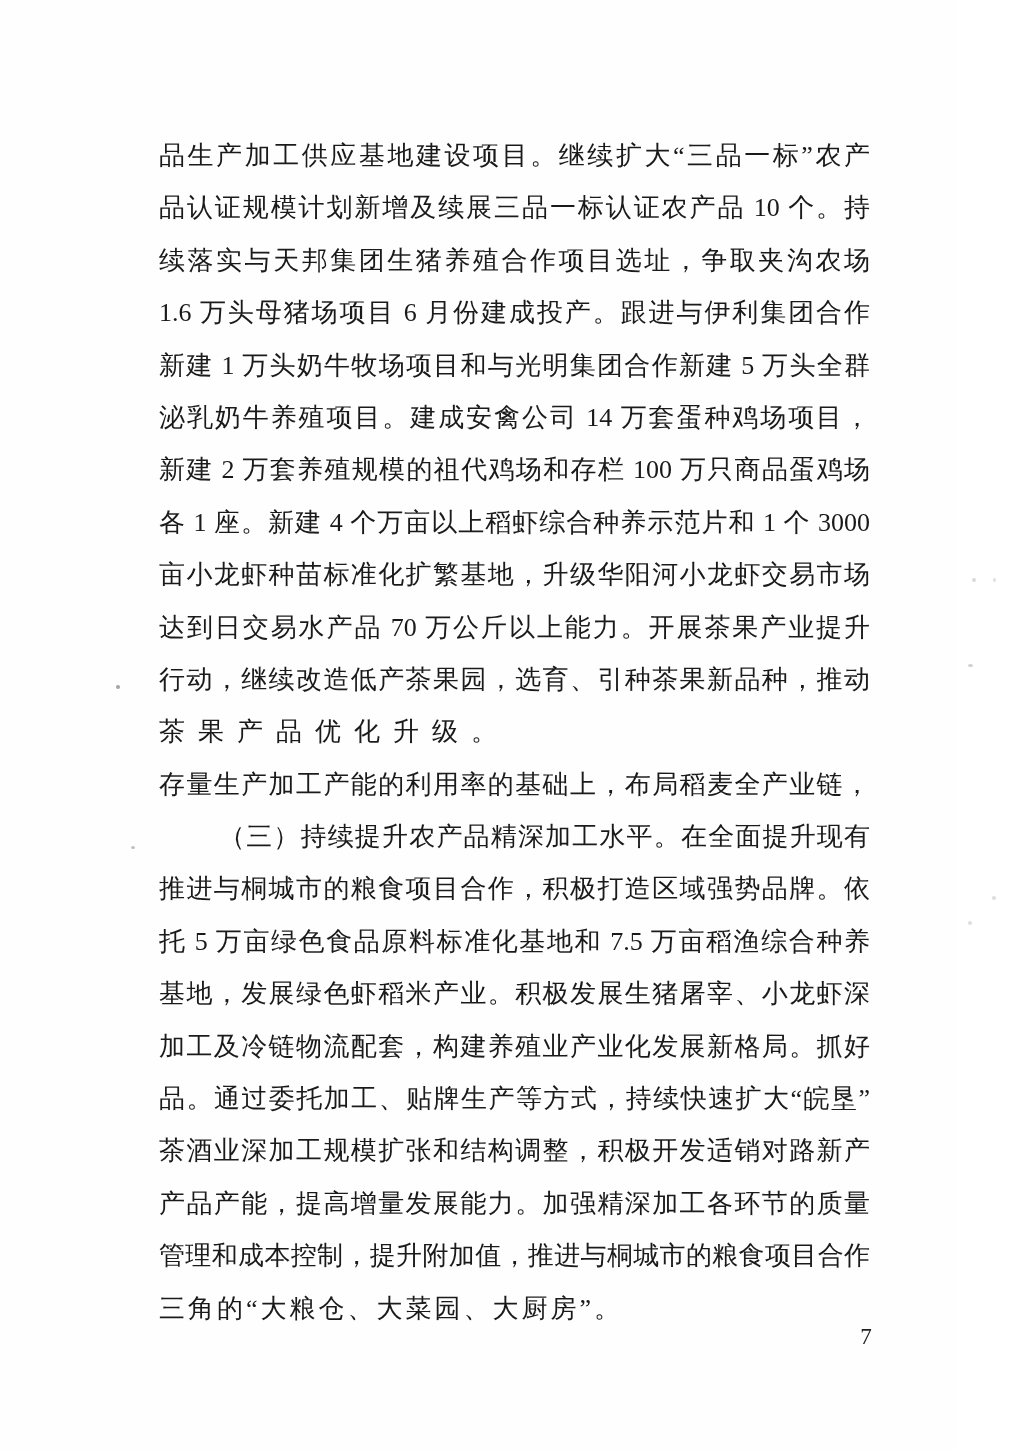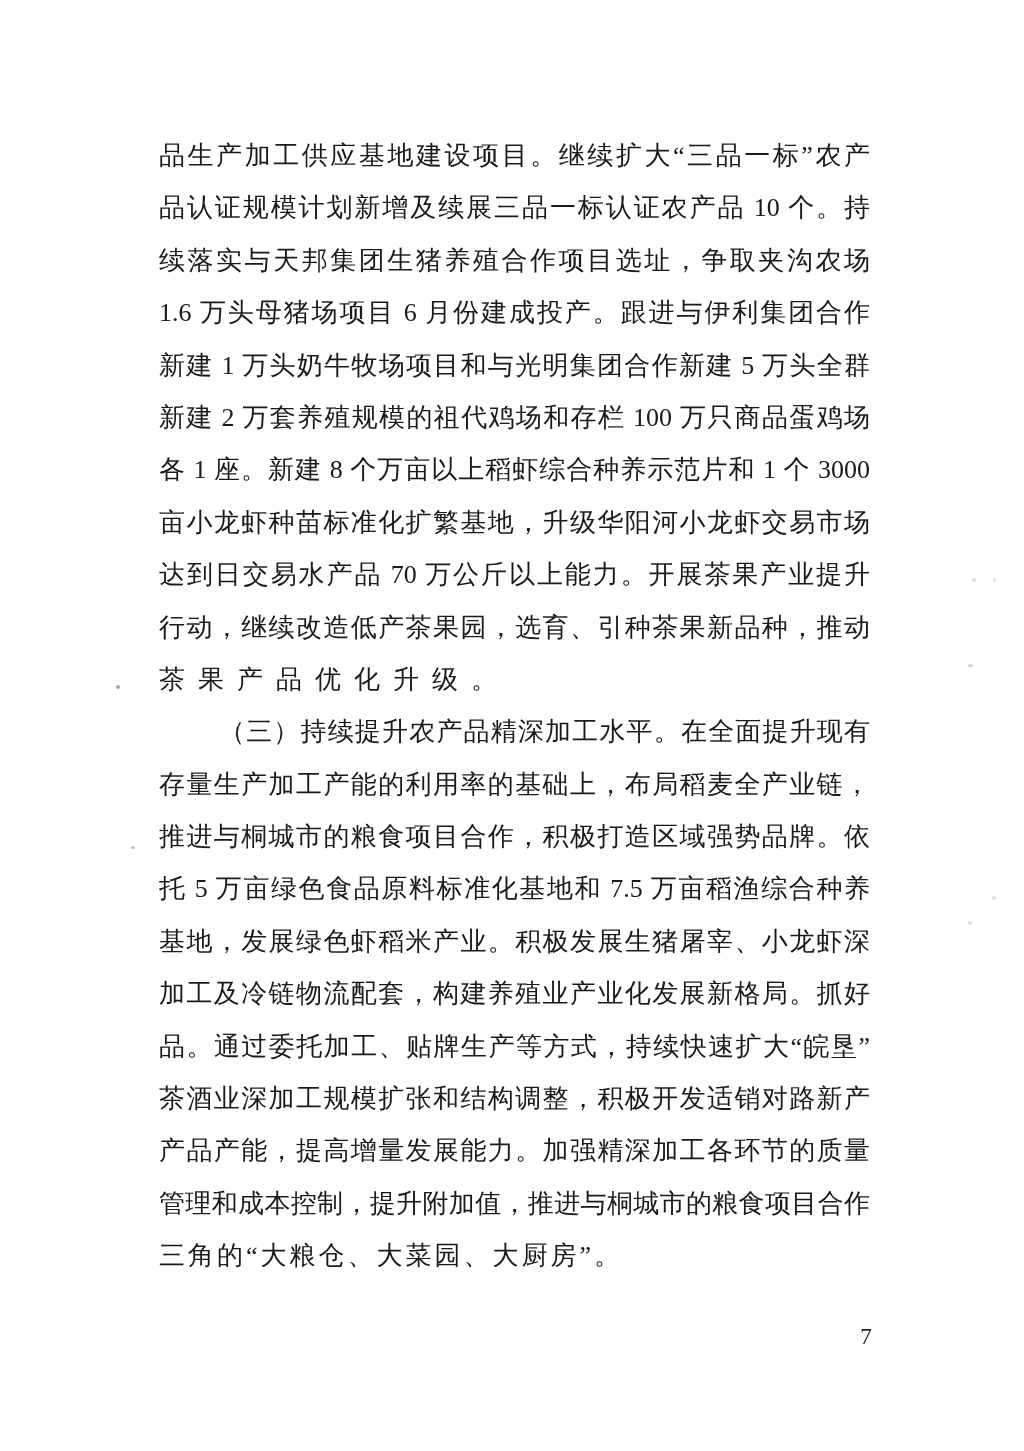--- a/index.html
+++ b/index.html
@@ -80,28 +80,29 @@
 <body>
 
 <div class="page">
 
   <div class="textblock">
     <div class="ln">品生产加工供应基地建设项目。继续扩大“三品一标”农产</div>
     <div class="ln">品认证规模计划新增及续展三品一标认证农产品 10 个。持</div>
     <div class="ln">续落实与天邦集团生猪养殖合作项目选址，争取夹沟农场</div>
     <div class="ln">1.6 万头母猪场项目 6 月份建成投产。跟进与伊利集团合作</div>
     <div class="ln">新建 1 万头奶牛牧场项目和与光明集团合作新建 5 万头全群</div>
+    <div class="ln">泌乳奶牛养殖项目。建成安禽公司 14 万套蛋种鸡场项目，</div>
     <div class="ln">新建 2 万套养殖规模的祖代鸡场和存栏 100 万只商品蛋鸡场</div>
-    <div class="ln">各 1 座。新建 8 个万亩以上稻虾综合种养示范片和 1 个 3000</div>
+    <div class="ln">各 1 座。新建 4 个万亩以上稻虾综合种养示范片和 1 个 3000</div>
     <div class="ln">亩小龙虾种苗标准化扩繁基地，升级华阳河小龙虾交易市场</div>
     <div class="ln">达到日交易水产品 70 万公斤以上能力。开展茶果产业提升</div>
     <div class="ln">行动，继续改造低产茶果园，选育、引种茶果新品种，推动</div>
     <div class="ln para-end-wide">茶果产品优化升级。</div>
+    <div class="ln">存量生产加工产能的利用率的基础上，布局稻麦全产业链，</div>
     <div class="ln indent">（三）持续提升农产品精深加工水平。在全面提升现有</div>
-    <div class="ln">存量生产加工产能的利用率的基础上，布局稻麦全产业链，</div>
     <div class="ln">推进与桐城市的粮食项目合作，积极打造区域强势品牌。依</div>
     <div class="ln">托 5 万亩绿色食品原料标准化基地和 7.5 万亩稻渔综合种养</div>
     <div class="ln">基地，发展绿色虾稻米产业。积极发展生猪屠宰、小龙虾深</div>
     <div class="ln">加工及冷链物流配套，构建养殖业产业化发展新格局。抓好</div>
     <div class="ln">品。通过委托加工、贴牌生产等方式，持续快速扩大“皖垦”</div>
     <div class="ln">茶酒业深加工规模扩张和结构调整，积极开发适销对路新产</div>
     <div class="ln">产品产能，提高增量发展能力。加强精深加工各环节的质量</div>
     <div class="ln">管理和成本控制，提升附加值，推进与桐城市的粮食项目合作</div>
     <div class="ln para-end-norm">三角的“大粮仓、大菜园、大厨房”。</div>
   </div>

